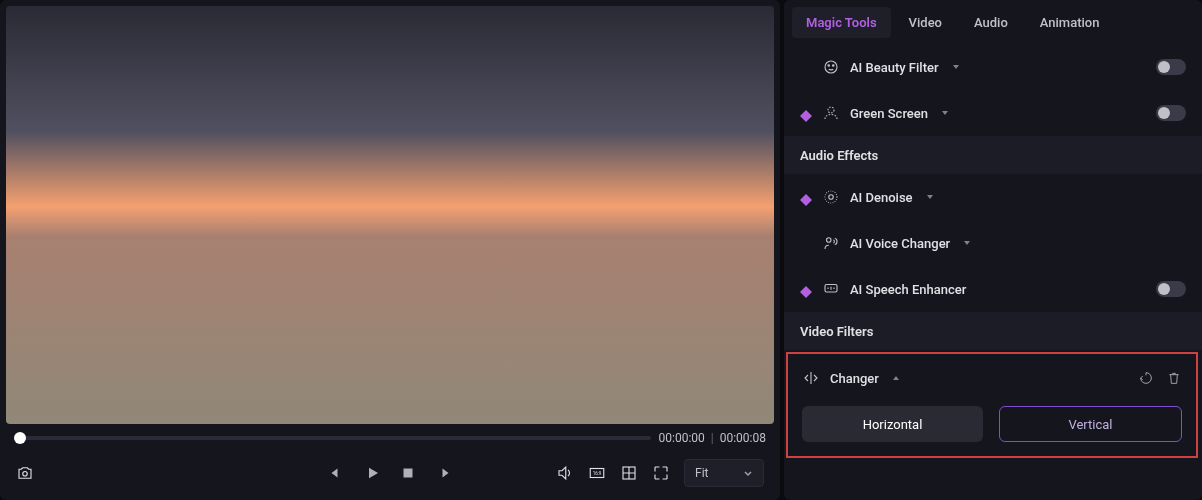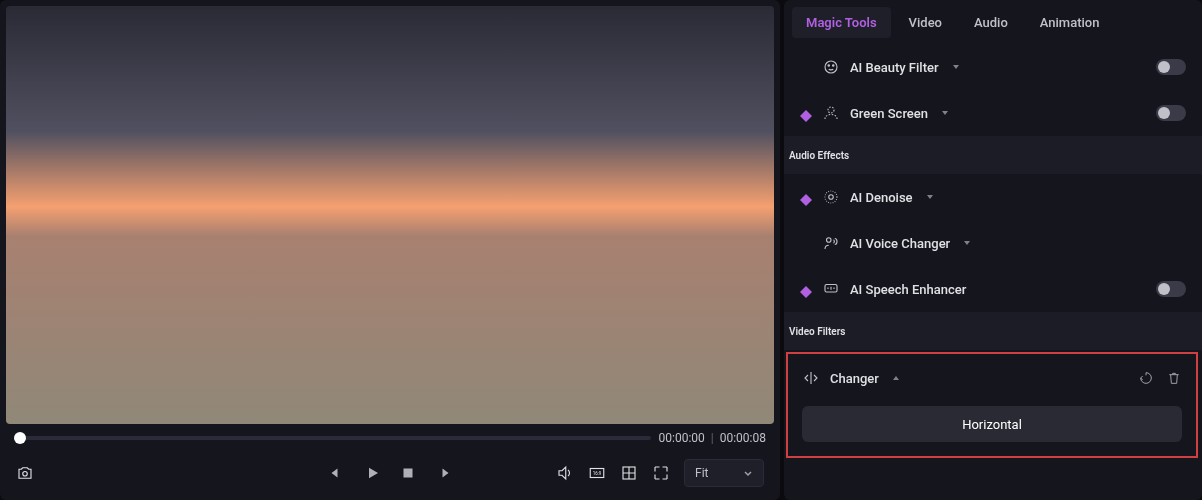--- a/index.html
+++ b/index.html
@@ -181,22 +181,22 @@
   background: #c0c0c8;
   border-radius: 50%;
   top: 2px;
   left: 2px;
 }
 .section-header {
   background: #1c1c26;
   height: 38px;
   display: flex;
   align-items: center;
-  padding: 0 5px;
-  font-size: 10px;
+  padding: 0 16px;
+  font-size: 13px;
   font-weight: 600;
   color: #e0e0e5;
 }
 .mirror-section {
   border: 2px solid #d04040;
   margin: 2px 4px 2px 2px;
   padding-top: 6px;
   padding-bottom: 14px;
 }
 .mirror-header {
@@ -405,17 +405,18 @@
           <svg viewBox="0 0 24 24">
               <path d="M4 12a8 8 0 108-8v4M4 12l3-3M4 12l3 3"></path>
             </svg>
           <svg viewBox="0 0 24 24">
               <path d="M5 7h14M10 7V5h4v2M7 7l1 13h8l1-13"></path>
             </svg>
         </div>
       </div>
       <div class="mirror-buttons">
         <div class="mirror-btn inactive">Horizontal</div>
+        <div class="mirror-btn selected">Vertical</div>
       </div>
     </div>
 
   </div>
 </div>
 
 </body></html>

